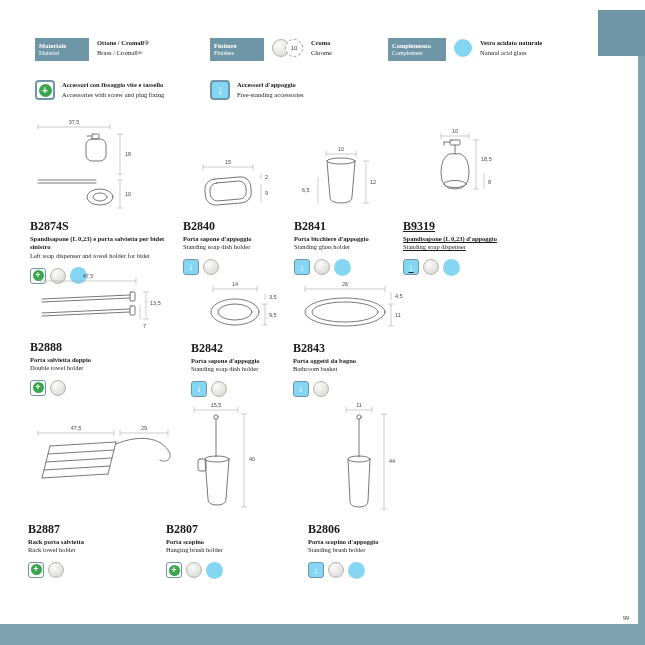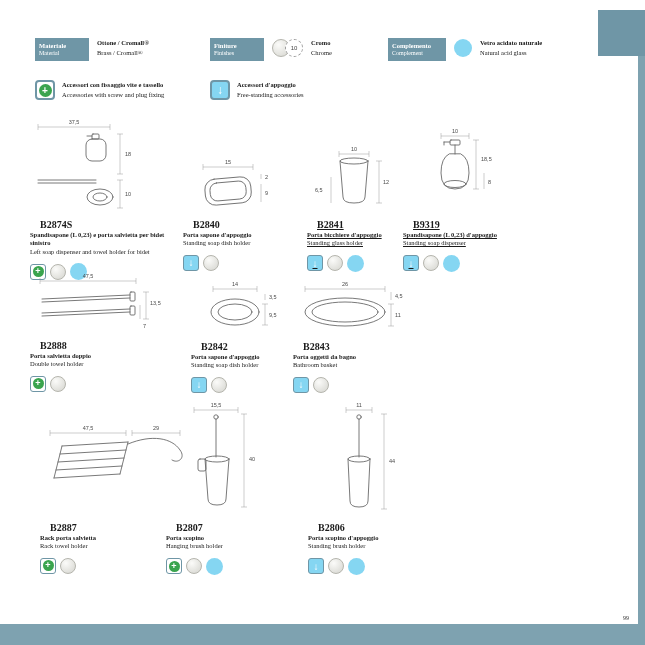--- a/index.html
+++ b/index.html
@@ -34,21 +34,21 @@
            display:flex; align-items:center; justify-content:center; background:#fff; flex:0 0 auto; }
   .licon.free { background:#85d6f2; }
   .licon .dot { width:13px; height:13px; border-radius:50%; background:#3aa44e; color:#fff;
                 font-family:"Liberation Sans",sans-serif; font-size:10px; font-weight:bold;
                 line-height:13px; text-align:center; }
   .licon .arr { color:#fff; font-family:"Liberation Sans",sans-serif; font-size:12px; font-weight:bold; line-height:16px; }
 
   
   .tile { position:absolute; }
   .draw { position:relative; }
-  .code { font-size:10px; font-weight:bold; margin:2px 0 1px 10px; }
+  .code { font-size:12px; font-weight:bold; margin:2px 0 1px 0; }
   .nit { font-size:6.5px; font-weight:bold; line-height:1.3; }
   .nen { font-size:6.5px; line-height:1.3; color:#222; }
   .irow { display:flex; align-items:center; gap:4px; margin-top:7px; }
   .micon { width:16px; height:16px; border:1px solid #6f96a6; border-radius:3px; background:#fff;
            display:flex; align-items:center; justify-content:center; flex:0 0 auto; }
   .micon.free { background:#85d6f2; }
   .micon .dot { width:11px; height:11px; border-radius:50%; background:#3aa44e; color:#fff;
                 font-family:"Liberation Sans",sans-serif; font-size:9px; font-weight:bold;
                 line-height:11px; text-align:center; }
   .micon .arr { color:#fff; font-family:"Liberation Sans",sans-serif; font-size:10px; font-weight:bold; line-height:13px; }
@@ -191,21 +191,21 @@
     <div class="nit">Porta sapone d'appoggio</div>
     <div class="nen">Standing soap dish holder</div>
     <div class="irow">
       <span class="micon free">
           <span class="arr">↓</span>
         </span>
       <span class="fin"></span>
     </div>
   </div>
 
-  <div class="tile" style="left:307px; top:145px; width:112px;text-decoration:underline;">
+  <div class="tile" style="left:294px; top:145px; width:112px;">
     <div class="draw">
       <svg width="112" height="68">
         <g class="dln">
           <line x1="32" y1="9" x2="62" y2="9"></line>
             <line x1="32" y1="6" x2="32" y2="12"></line>
             <line x1="62" y1="6" x2="62" y2="12"></line>
           <line x1="72" y1="16" x2="72" y2="58"></line>
             <line x1="69" y1="16" x2="75" y2="16"></line>
             <line x1="69" y1="58" x2="75" y2="58"></line>
           <line x1="24" y1="32" x2="24" y2="58"></line>
@@ -361,21 +361,21 @@
     <div class="nit">Porta oggetti da bagno</div>
     <div class="nen">Bathroom basket</div>
     <div class="irow">
       <span class="micon free">
           <span class="arr">↓</span>
         </span>
       <span class="fin"></span>
     </div>
   </div>
 
-  <div class="tile" style="left:40px; top:424px; width:158px;">
+  <div class="tile" style="left:28px; top:424px; width:158px;">
     <div class="draw">
       <svg width="158" height="92">
         <g class="dln">
           <line x1="10" y1="9" x2="86" y2="9"></line>
             <line x1="10" y1="6" x2="10" y2="12"></line>
             <line x1="86" y1="6" x2="86" y2="12"></line>
           <line x1="92" y1="9" x2="140" y2="9"></line>
             <line x1="92" y1="6" x2="92" y2="12"></line>
             <line x1="140" y1="6" x2="140" y2="12"></line>
         </g>

